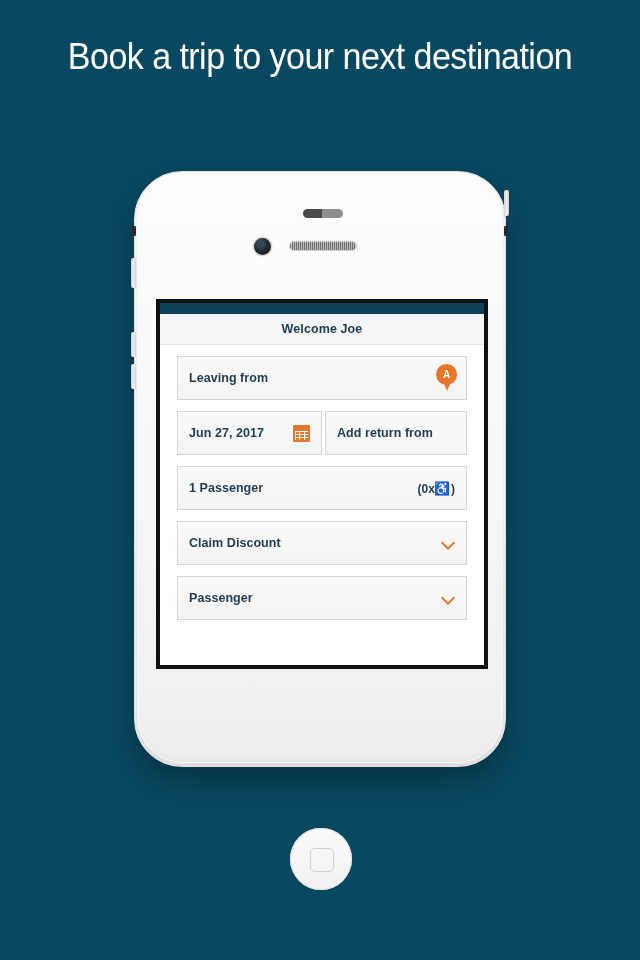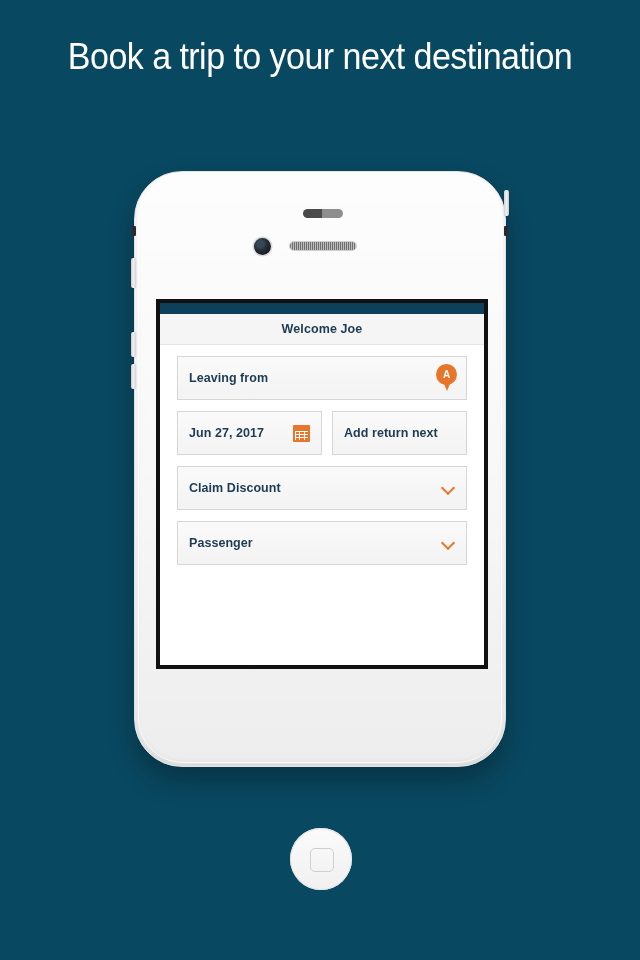--- a/index.html
+++ b/index.html
@@ -141,21 +141,21 @@
     position: relative;
     margin-bottom: 11px;
   }
   .field-label {
     color: #1d3b52; font-size: 12.5px; font-weight: 700;
     letter-spacing: 0.05px;
   }
   .spacer { flex: 1; }
 
   
-  .field-row { display: flex; gap: 10px; margin-bottom: 11px; }
+  .field-row { display: flex; gap: 3px; margin-bottom: 11px; }
   .field-row .field { margin-bottom: 0; }
   .field-row .f-date { width: 145px; }
   .field-row .f-return { flex: 1; }
 
   
   .pin {
     position: absolute; right: 9px; top: 7px;
     width: 21px; height: 30px;
   }
   .pin-body {
@@ -241,24 +241,29 @@
         </div>
 
 
         <div class="field-row">
           <div class="field f-date">
             <span class="field-label">Jun 27, 2017</span>
             <span class="spacer"></span>
             <span class="cal-icon"></span>
           </div>
           <div class="field f-return">
-            <span class="field-label">Add return next</span>
+            <span class="field-label">Add return from</span>
           </div>
         </div>
 
+        <div class="field">
+          <span class="field-label">1 Passenger</span>
+          <span class="spacer"></span>
+          <span class="pax-count"><span>(0x</span><span class="wheel">♿</span><span>)</span></span>
+        </div>
 
         <div class="field">
           <span class="field-label">Claim Discount</span>
           <span class="spacer"></span>
           <span class="chev"></span>
         </div>
 
         <div class="field">
           <span class="field-label">Passenger</span>
           <span class="spacer"></span>

